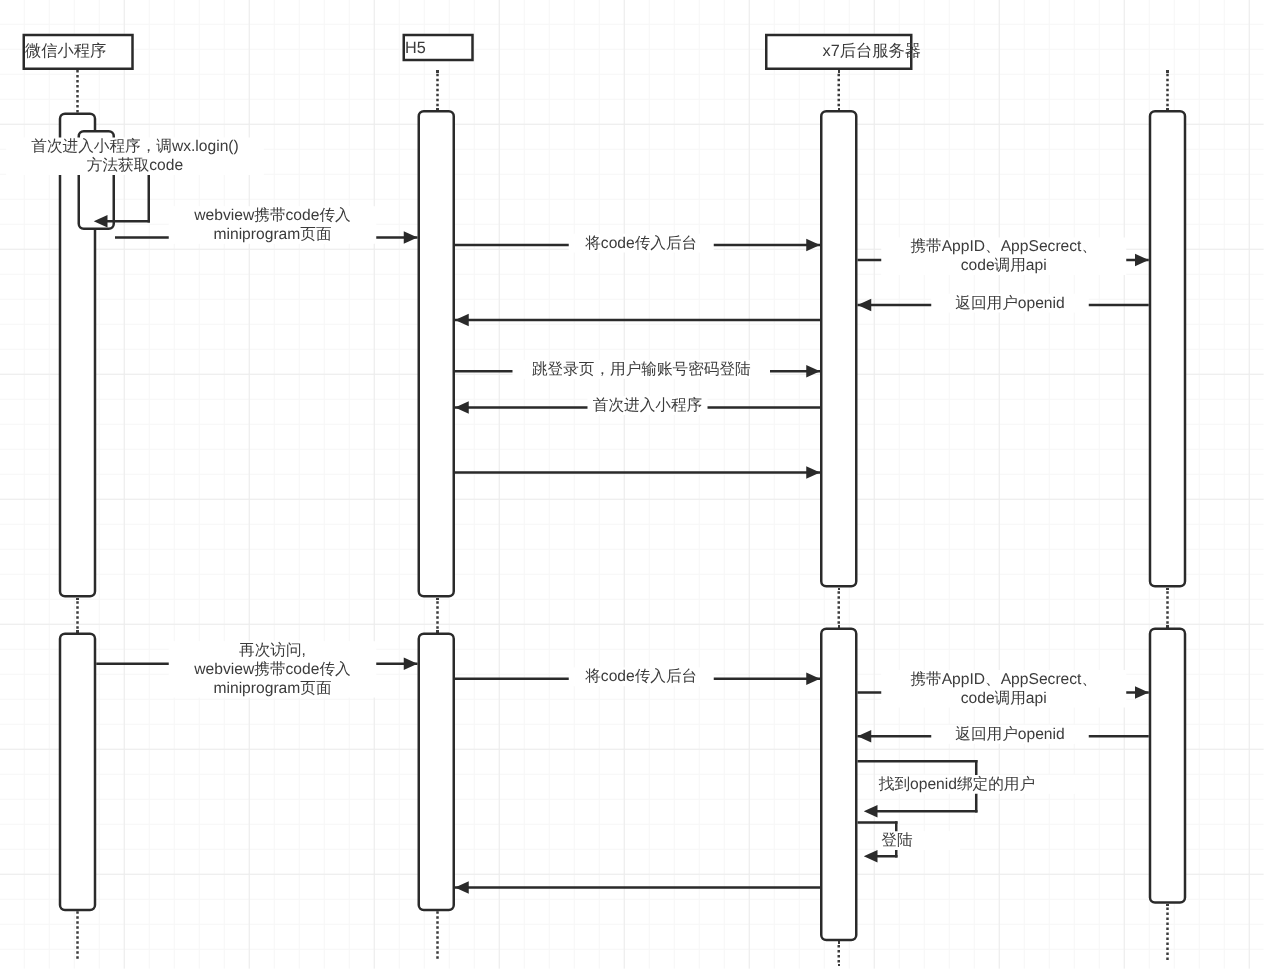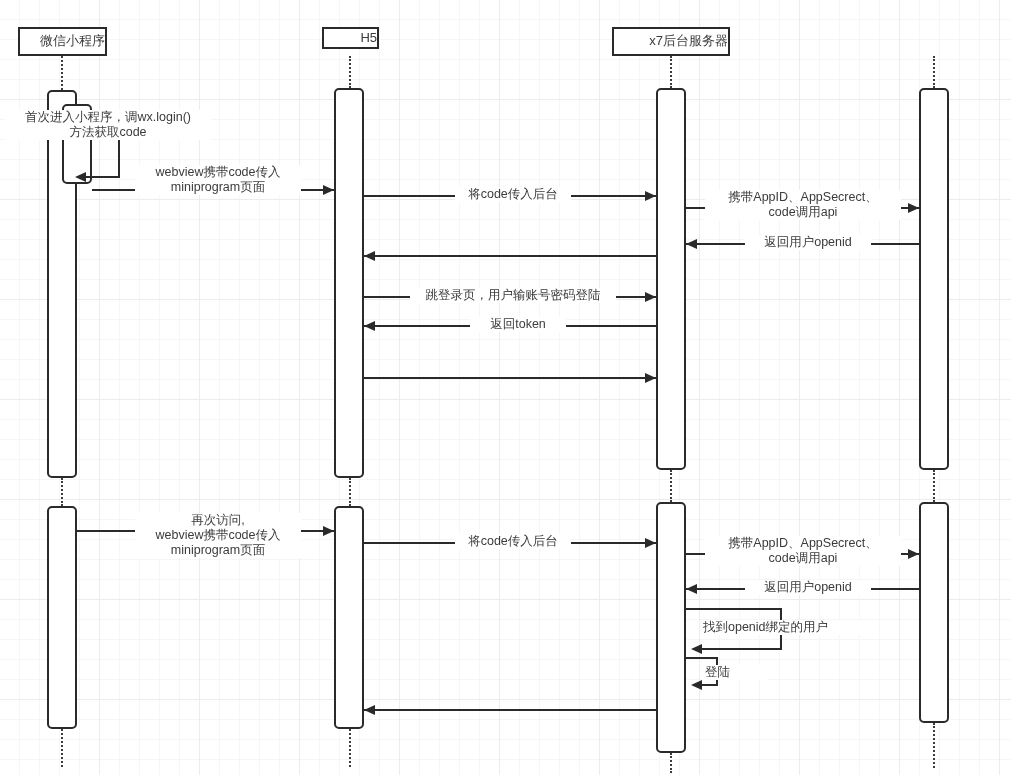--- a/index.html
+++ b/index.html
@@ -22,21 +22,21 @@
     overflow: hidden;
     font-family: "Liberation Sans", "DejaVu Sans", sans-serif;
   }
   .participant-box {
     position: absolute;
     box-sizing: border-box;
     border: 2px solid #2a2a2a;
     background: #ffffff;
     display: flex;
     align-items: center;
-    justify-content: flex-end;
+    justify-content: flex-start;
     color: #3b3b3b;
     font-size: 13px;
     line-height: 1.1;
     white-space: nowrap;
   }
   .lifeline {
     position: absolute;
     width: 0;
     border-left: 2px dotted #3b3b3b;
   }
@@ -92,21 +92,21 @@
 <body>
 
 <div id="canvas">
 
   <div class="participant-box" style="left:18px; top:27px; width:89px; height:29px;">
     <span>微信小程序</span>
   </div>
   <div class="participant-box" style="left:322px; top:27px; width:57px; height:22px;">
     <span>H5</span>
   </div>
-  <div class="participant-box" style="left:612px; top:27px; width:118px; height:29px;">
+  <div class="participant-box" style="left:612px; top:27px; width:118px; height:29px;padding-left:44px;">
     <span>x7后台服务器</span>
   </div>
 
   <div class="lifeline" style="left:61px; top:56px;  height:34px;"></div>
   <div class="lifeline" style="left:61px; top:478px; height:28px;"></div>
   <div class="lifeline" style="left:61px; top:729px; height:38px;"></div>
 
   <div class="lifeline" style="left:349px; top:56px;  height:32px;"></div>
   <div class="lifeline" style="left:349px; top:478px; height:28px;"></div>
   <div class="lifeline" style="left:349px; top:729px; height:38px;"></div>
@@ -158,21 +158,21 @@
 
   <div class="msg-line" style="left:364px; top:255px; width:292px;"></div>
   <div class="arrow-head arrow-left" style="left:364px; top:251px;"></div>
 
   <div class="msg-line" style="left:364px; top:296px; width:292px;"></div>
   <div class="arrow-head arrow-right" style="left:645px; top:292px;"></div>
   <div class="msg-label" style="left:410px; top:288px; width:200px;"><span>跳登录页，用户输账号密码登陆</span></div>
 
   <div class="msg-line" style="left:364px; top:325px; width:292px;"></div>
   <div class="arrow-head arrow-left" style="left:364px; top:321px;"></div>
-  <div class="msg-label" style="left:470px; top:317px; width:90px;"><span>返回token</span></div>
+  <div class="msg-label" style="left:470px; top:317px; width:90px;"><span>首次进入小程序</span></div>
 
   <div class="msg-line" style="left:364px; top:377px; width:292px;"></div>
   <div class="arrow-head arrow-right" style="left:645px; top:373px;"></div>
 
   <div class="msg-line" style="left:77px; top:530px; width:257px;"></div>
   <div class="arrow-head arrow-right" style="left:323px; top:526px;"></div>
   <div class="msg-label" style="left:135px; top:513px; width:160px;"><span>再次访问,</span><br><span>webview携带code传入</span><br><span>miniprogram页面</span></div>
 
   <div class="msg-line" style="left:364px; top:542px; width:292px;"></div>
   <div class="arrow-head arrow-right" style="left:645px; top:538px;"></div>

